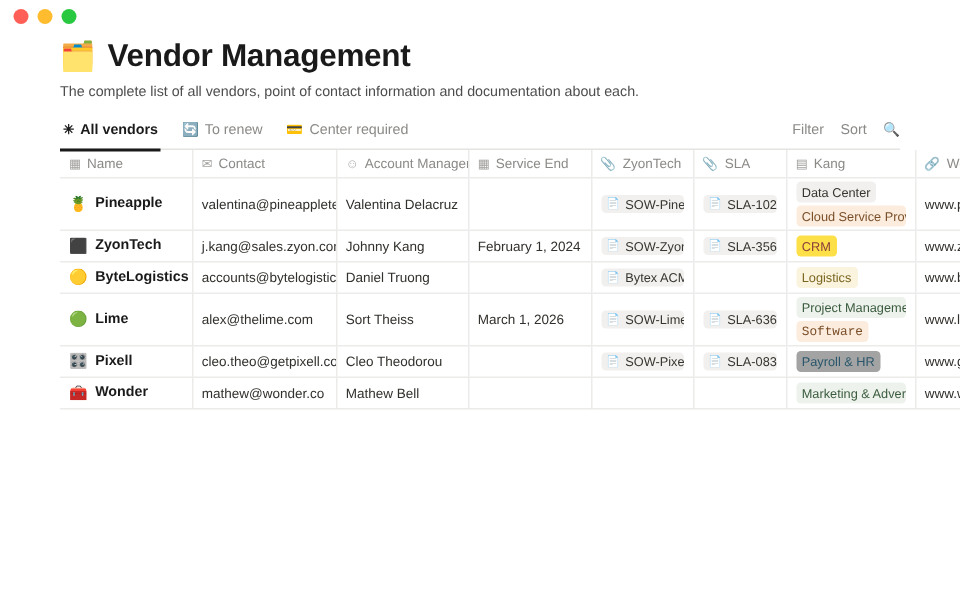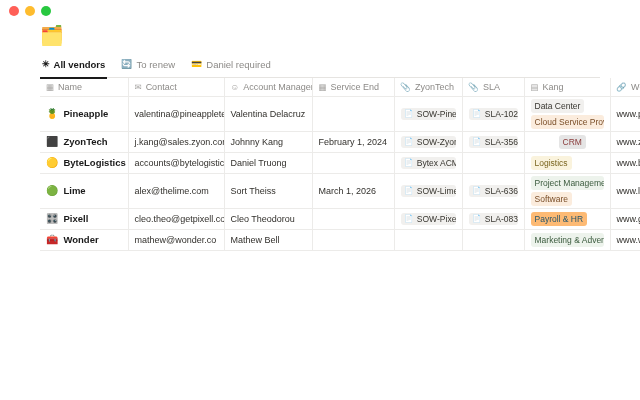--- a/index.html
+++ b/index.html
@@ -165,36 +165,43 @@
   <div class="titlebar">
     <span class="dot red"></span>
     <span class="dot yellow"></span>
     <span class="dot green"></span>
   </div>
 
   <div class="content">
 
     <div class="page-head">
       <span class="page-emoji">🗂️</span>
+      <span class="page-title">Vendor Management</span>
     </div>
+    <div class="page-sub">The complete list of all vendors, point of contact information and documentation about each.</div>
 
     <div class="tabbar">
       <div class="tab active">
         <span class="ticon">✳</span>
         <span>All vendors</span>
       </div>
       <div class="tab">
         <span class="ticon">🔄</span>
         <span>To renew</span>
       </div>
       <div class="tab">
         <span class="ticon">💳</span>
-        <span>Daniel required</span>
+        <span>Center required</span>
       </div>
 
+      <div class="tab-right">
+        <span class="act">Filter</span>
+        <span class="act">Sort</span>
+        <span class="search-ic">🔍</span>
+      </div>
     </div>
 
     <table class="grid">
       <colgroup>
         <col style="width:88px">
         <col style="width:96px">
         <col style="width:88px">
         <col style="width:82px">
         <col style="width:68px">
         <col style="width:62px">
@@ -293,21 +300,21 @@
             <td><span class="filechip">
                 <span class="fi">📄</span>
                 <span>SOW-ZyonTec...</span>
               </span></td>
             <td><span class="filechip">
                 <span class="fi">📄</span>
                 <span>SLA-35632.pdf</span>
               </span></td>
             <td class="typecell">
               <div class="tagwrap">
-                <span class="tag" style="background: #e5e5e5; color: rgb(138, 59, 59); margin-left: 28px;">CRM</span>
+                <span class="tag" style="background: #fde047; color: rgb(138, 59, 59);">CRM</span>
               </div>
             </td>
             <td><span class="linktext">www.zy</span></td>
           </tr>
           <tr>
             <td>
               <span class="namecell">
                 <span class="row-emoji">🟡</span>
                 <span class="nm">ByteLogistics</span>
               </span>
@@ -341,21 +348,21 @@
                 <span class="fi">📄</span>
                 <span>SOW-Lime.pdf</span>
               </span></td>
             <td><span class="filechip">
                 <span class="fi">📄</span>
                 <span>SLA-636942....</span>
               </span></td>
             <td class="typecell">
               <div class="tagwrap">
                 <span class="tag" style="background: rgb(237, 243, 236); color: rgb(58, 90, 61);">Project Management</span>
-                <span class="tag" style="background: rgb(251, 236, 221); color: rgb(122, 78, 40);">Software</span>
+                <span class="tag" style="background: rgb(251, 236, 221); color: rgb(122, 78, 40); font-family: Liberation Mono, monospace;">Software</span>
               </div>
             </td>
             <td><span class="linktext">www.lim</span></td>
           </tr>
           <tr>
             <td>
               <span class="namecell">
                 <span class="row-emoji">🎛️</span>
                 <span class="nm">Pixell</span>
               </span>
@@ -366,21 +373,21 @@
             <td><span class="filechip">
                 <span class="fi">📄</span>
                 <span>SOW-Pixell.pdf</span>
               </span></td>
             <td><span class="filechip">
                 <span class="fi">📄</span>
                 <span>SLA-08353.pdf</span>
               </span></td>
             <td class="typecell">
               <div class="tagwrap">
-                <span class="tag" style="background: #fdba74; color: rgb(40, 86, 107);">Payroll &amp; HR</span>
+                <span class="tag" style="background: #a3a3a3; color: rgb(40, 86, 107);">Payroll &amp; HR</span>
               </div>
             </td>
             <td><span class="linktext">www.ge</span></td>
           </tr>
           <tr>
             <td>
               <span class="namecell">
                 <span class="row-emoji">🧰</span>
                 <span class="nm">Wonder</span>
               </span>

